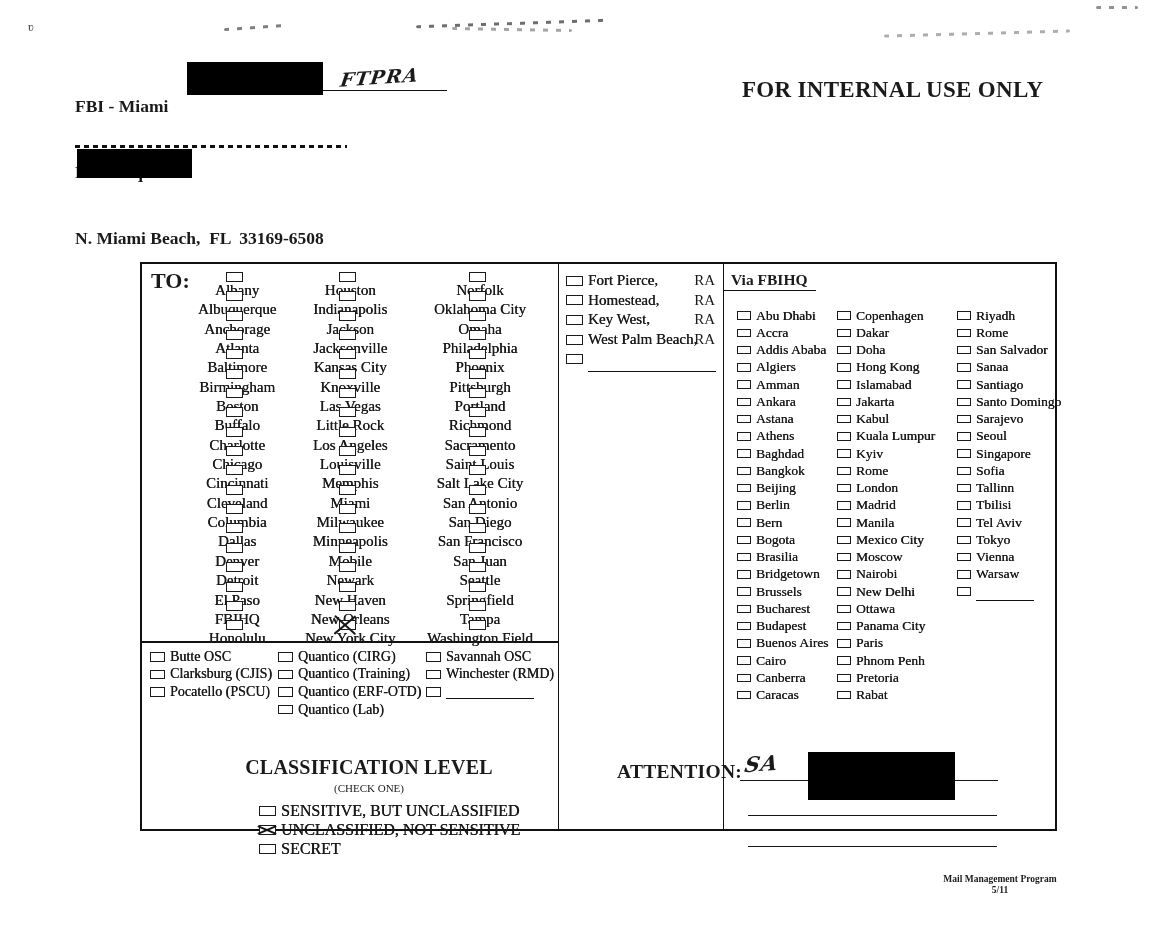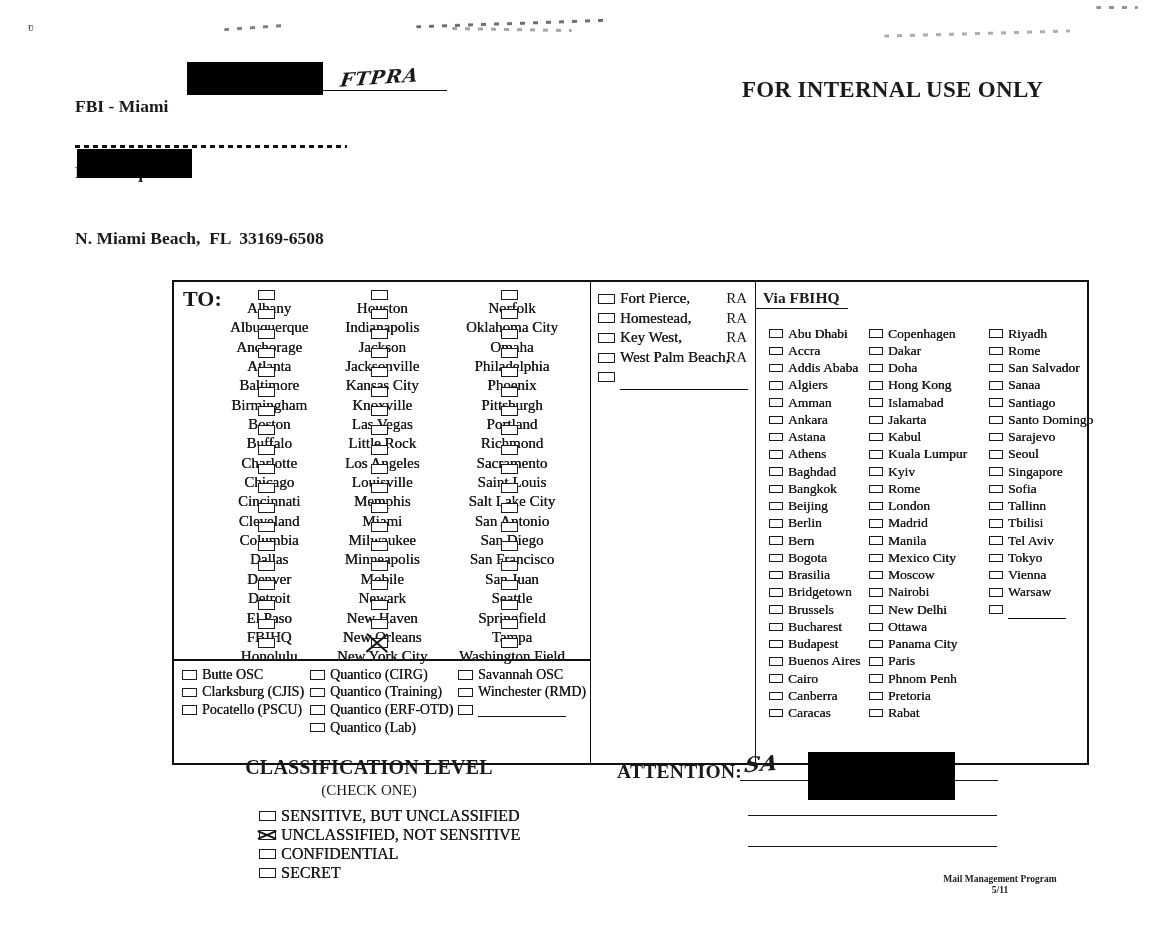--- a/index.html
+++ b/index.html
@@ -22,21 +22,21 @@
   .handwriting{
     font-family:"DejaVu Serif",serif;font-style:italic;font-weight:700;
     display:inline-block;transform:skewX(-12deg) rotate(-4deg);letter-spacing:1px;
   }
   .squad-hand{left:341px;top:66px;font-size:19px;}
   .internal-use{left:742px;top:77px;width:360px;font-weight:bold;font-size:23px;letter-spacing:0.3px;}
   .dashed-line{left:75px;top:145px;width:272px;height:3px;
     background:repeating-linear-gradient(90deg,#111 0 5px,transparent 5px 9px);}
 
   
-  .form-table{left:140px;top:280px;width:917px;height:485px;border:2px solid #111;box-sizing:border-box;margin-left:32px;}
+  .form-table{left:140px;top:262px;width:917px;height:569px;border:2px solid #111;box-sizing:border-box;}
   .vline{position:absolute;top:0;bottom:0;width:0;border-left:1.6px solid #111;}
   .vline1{left:416px;}
   .vline2{left:581px;}
   .hline-left{position:absolute;left:0;top:377px;width:417px;border-top:2px solid #111;}
   .to-label{position:absolute;left:9px;top:4px;font-weight:bold;font-size:22px;}
 
   .cb-row{display:flex;align-items:center;position:relative;white-space:nowrap;}
   .cb{
     position:relative;display:inline-block;width:15px;height:8px;
     border:1.6px solid #1b1b1b;margin-right:5px;flex:none;background:#fff;
@@ -80,21 +80,21 @@
   .via-col1{left:595px;}
   .via-col2{left:695px;}
   .via-col3{left:815px;}
   .via-col3 .blank-line{width:58px;transform:translateY(5px);}
 
   .blank-line{display:inline-block;border-bottom:1.8px solid #111;height:8px;}
 
   
   .classification{left:233px;top:756px;width:272px;}
   .cls-title{text-align:center;font-weight:bold;font-size:20px;letter-spacing:0.2px;}
-  .cls-sub{text-align:center;font-size:15px;margin-top:3px;}
+  .cls-sub{text-align:center;font-size:11px;margin-top:3px;}
   .cls-col{margin:7px 0 0 26px;font-size:16px;}
   .cls-col .cb-row{height:19px;}
 
   
   .attention-label{left:617px;top:761px;font-weight:bold;font-size:19.5px;letter-spacing:0.3px;}
   .att-hand{left:745px;top:751px;font-size:21px;}
   .att-line{border-top:1.8px solid #161616;height:0;}
   .att-line1{left:740px;top:780px;width:258px;}
   .att-line2{left:748px;top:815px;width:249px;}
   .att-line3{left:748px;top:846px;width:249px;}
@@ -713,24 +713,20 @@
         <div class="cb-row">
           <span class="cb"></span>
           <span class="cb-label">SENSITIVE, BUT UNCLASSIFIED</span>
         </div>
         <div class="cb-row">
           <span class="cb checked in-x"></span>
           <span class="cb-label">UNCLASSIFIED, NOT SENSITIVE</span>
         </div>
         <div class="cb-row">
           <span class="cb"></span>
-          <span class="cb-label">CONFIDENTIAL</span>
-        </div>
-        <div class="cb-row">
-          <span class="cb"></span>
           <span class="cb-label">SECRET</span>
         </div>
       </div>
   </div>
 
   <div class="abs attention-label">ATTENTION:</div>
   <span class="abs handwriting att-hand">SA</span>
   <div class="abs att-line att-line1"></div>
   <div class="abs redaction att-redact"></div>
   <div class="abs att-line att-line2"></div>

